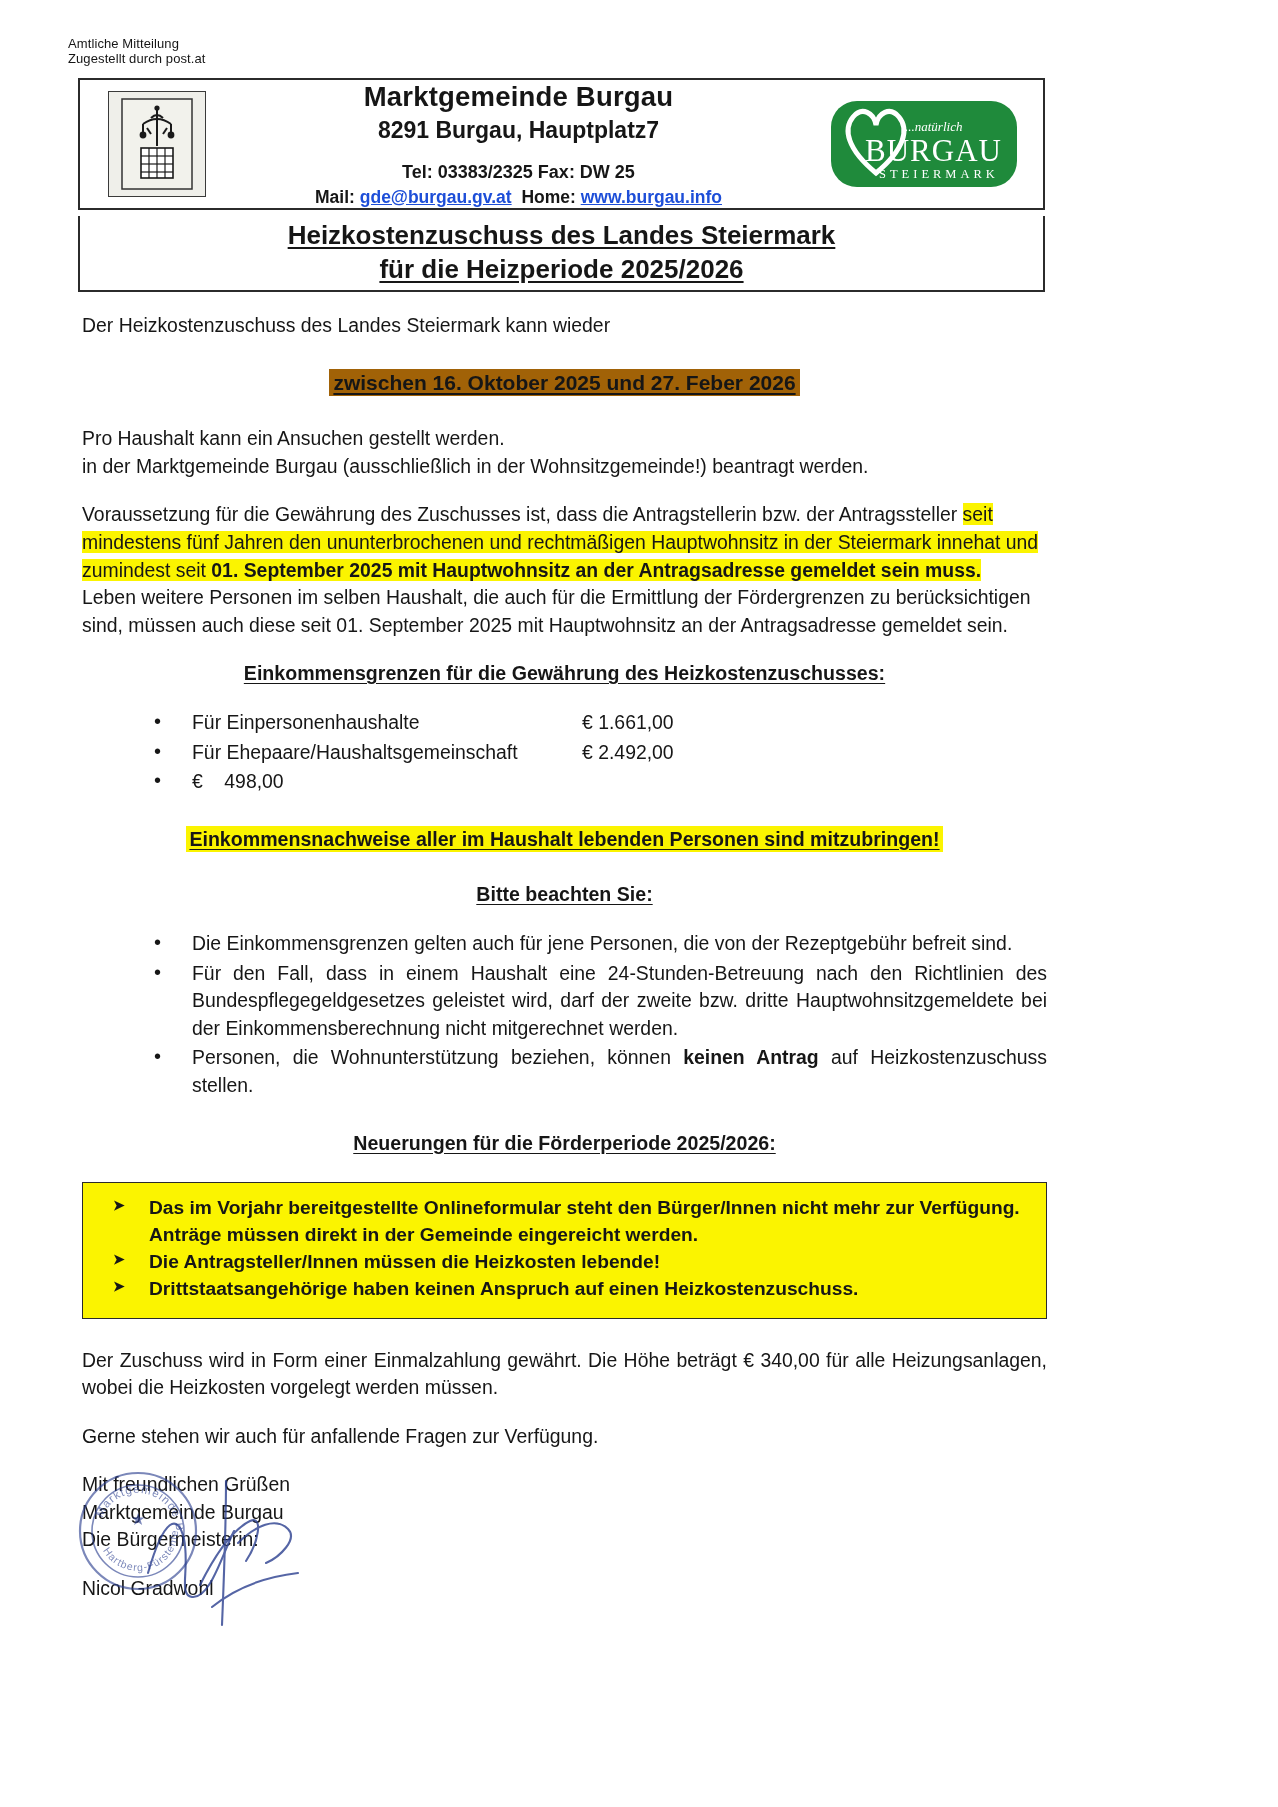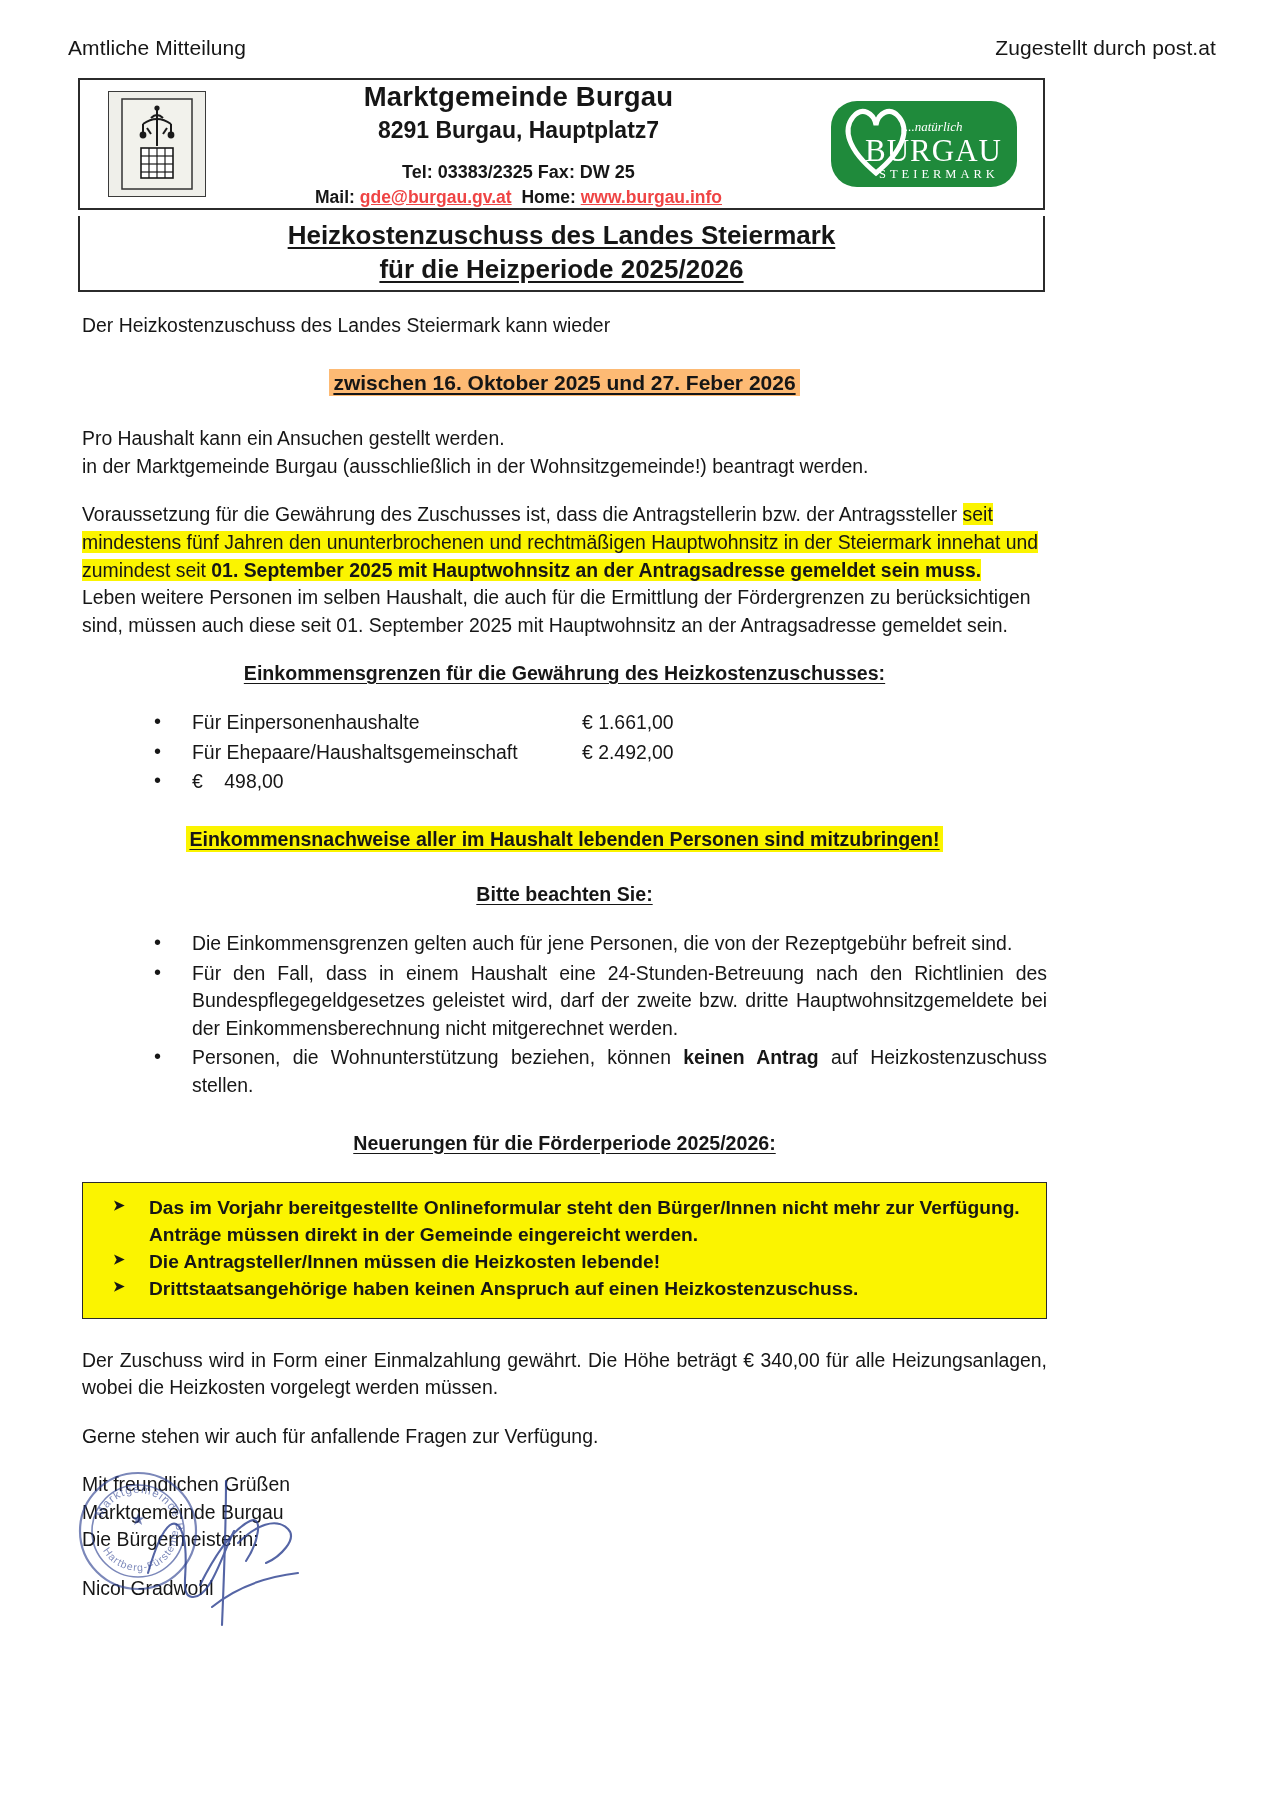--- a/index.html
+++ b/index.html
@@ -20,22 +20,23 @@
   }
 
   
   .meta-row {
     position: absolute;
     top: 36px;
     left: 68px;
     right: 62px;
     display: flex;
     justify-content: space-between;
-    font-size: 21px;
+    font-size: 13px;
     letter-spacing: .1px;
+    flex-direction: column;
   }
 
   
   .letterhead {
     position: absolute;
     top: 78px;
     left: 78px;
     width: 967px;
     height: 132px;
     border: 2px solid #2b2b2b;
@@ -74,21 +75,21 @@
     font-size: 18px;
     font-weight: bold;
     margin-top: 18px;
   }
   .lh-mail {
     font-size: 17.5px;
     font-weight: bold;
     margin-top: 3px;
   }
   .lh-mail a {
-    color: #ef4444;
+    color: #1d4ed8;
   }
   .logo {
     width: 186px;
     height: 86px;
     margin-right: 26px;
     flex: 0 0 auto;
     background: #1f8a3b;
     position: relative;
     color: #ffffff;
     overflow: hidden;
@@ -167,21 +168,21 @@
     -webkit-box-decoration-break: clone;
   }
   .bold { font-weight: bold; }
 
   .datebar {
     text-align: center;
     font-size: 21px;
     font-weight: bold;
   }
   .datebar span {
-    background: #fdba74;
+    background: #a16207;
     text-decoration: underline;
     text-underline-offset: 3px;
     padding: 2px 4px;
   }
 
   .sec-head {
     text-align: center;
     font-size: 19.6px;
     font-weight: bold;
   }

